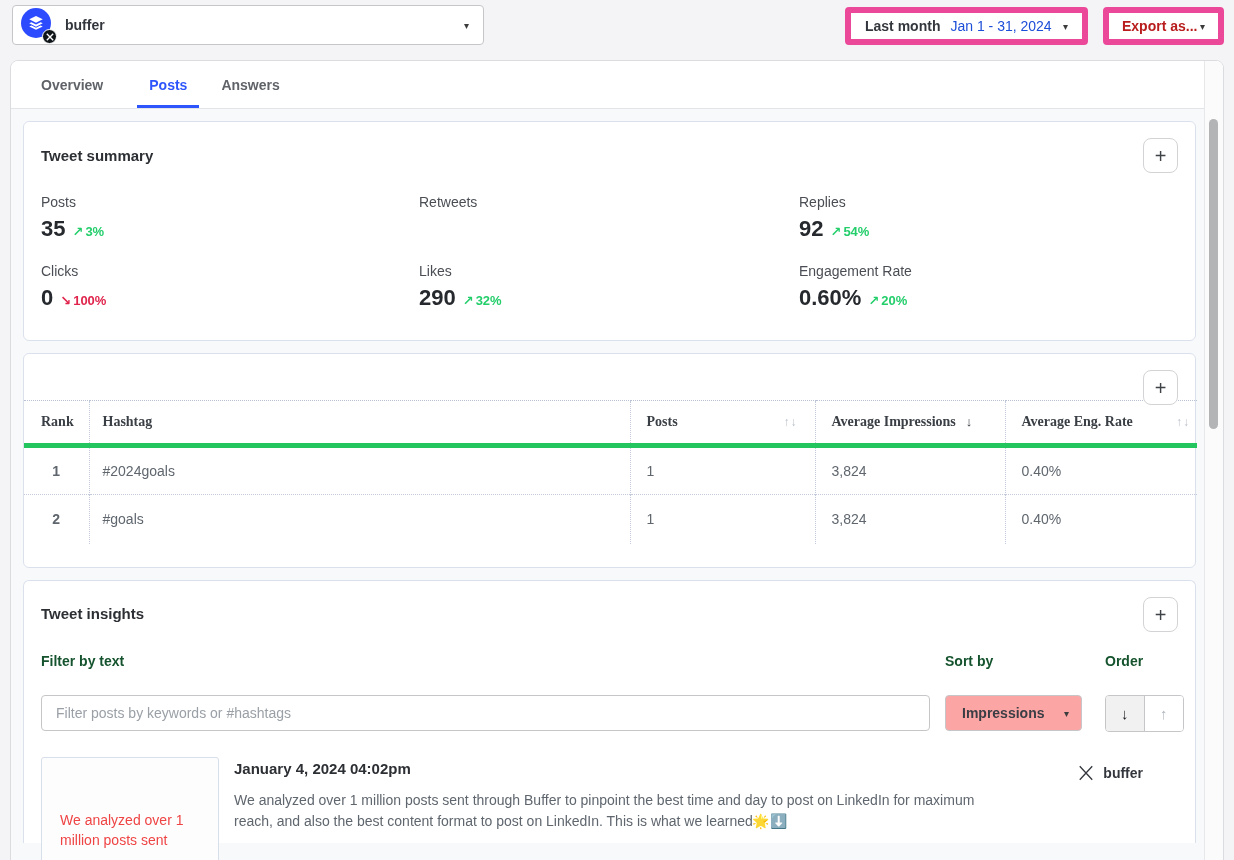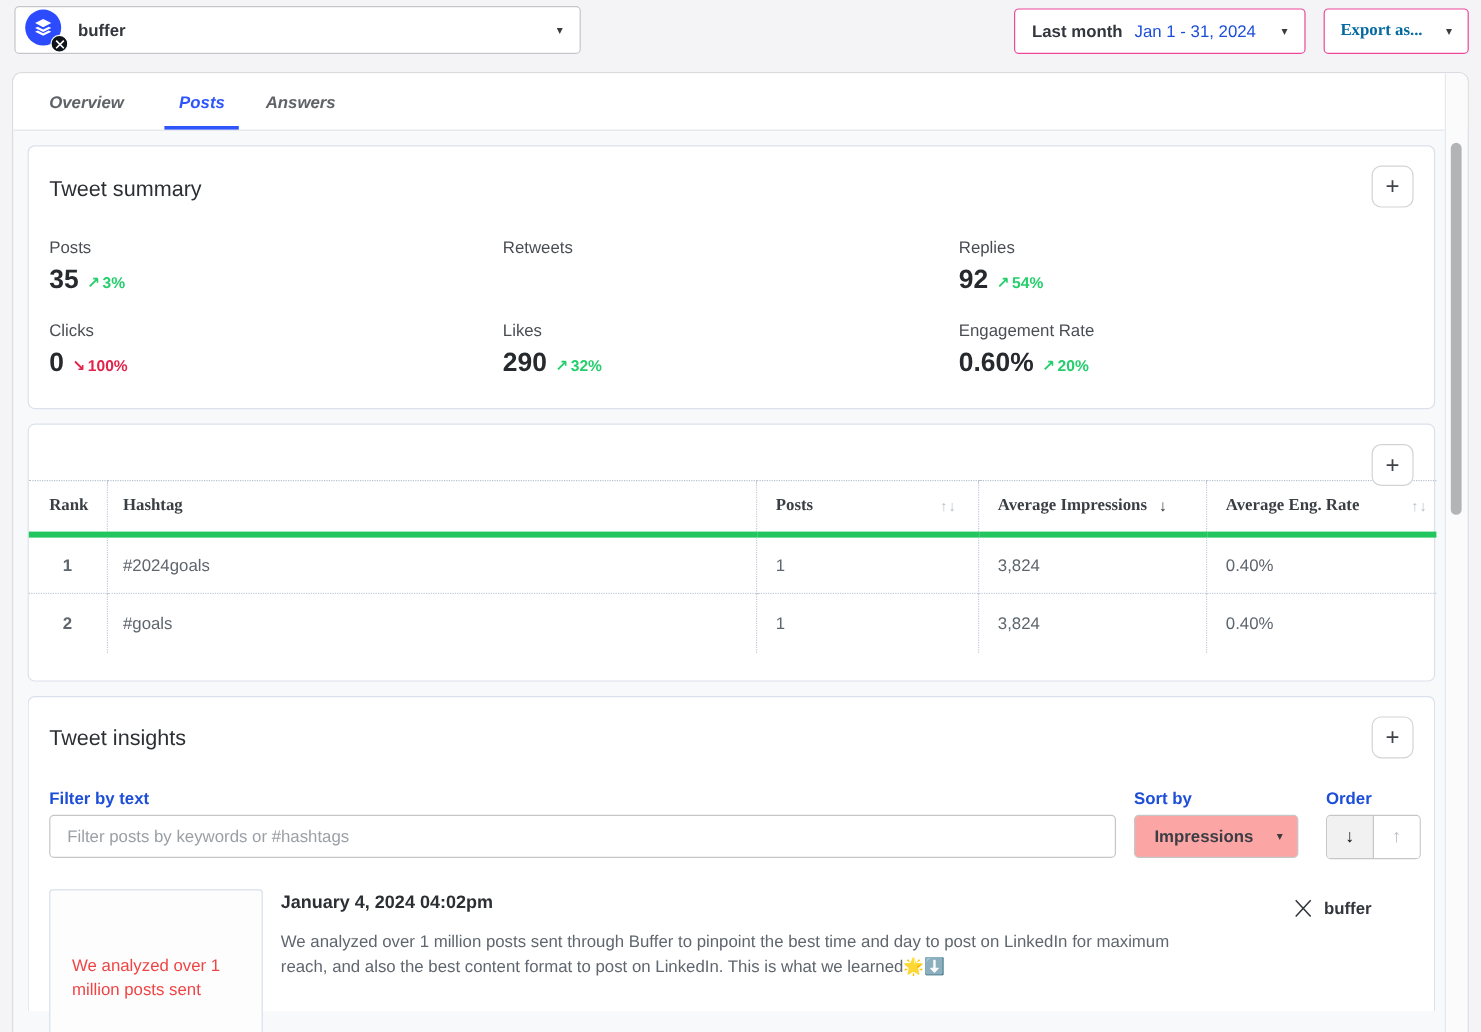--- a/index.html
+++ b/index.html
@@ -14,44 +14,44 @@
     display:flex; align-items:center; padding:0 14px 0 8px; cursor:pointer; }
   .avatar-wrap { position:relative; width:34px; height:34px; margin-right:10px; }
   .buffer-avatar { width:30px; height:30px; border-radius:50%; background:#2c4bff;
     display:flex; align-items:center; justify-content:center; }
   .x-badge { position:absolute; right:-2px; bottom:-2px; width:15px; height:15px;
     background:#0f1419; border:1.5px solid #fff; border-radius:50%;
     display:flex; align-items:center; justify-content:center; }
   .account-name { font-weight:700; color:#33373d; }
   .caret { font-size:10px; color:#3c3c3c; margin-left:auto; }
   .pill { position:absolute; top:7px; height:38px; background:#fff;
-    border:1px solid #ec4899; border-radius:4px; display:flex; align-items:center;
+    border:6px solid #ec4899; border-radius:4px; display:flex; align-items:center;
     cursor:pointer; }
   .date-pill { right:146px; width:243px; padding:0 14px; }
   .date-preset { font-weight:700; color:#33373d; margin-right:10px; }
   .date-range { color:#1d4ed8; }
   .date-pill .caret, .export-pill .caret { margin-left:auto; }
   .export-pill { right:10px; width:121px; padding:0 13px; }
-  .export-label { font-weight:700; color:#0369a1;font-family:Liberation Serif, serif; }
+  .export-label { font-weight:700; color:#b91c1c; }
 
   
   .panel { position:absolute; left:10px; top:60px; width:1214px; height:830px;
     background:#f8f9fb; border:1px solid #dadcdf; border-radius:8px 8px 0 0; overflow:hidden; }
   .tabsrow { height:48px; background:#fff; border-bottom:1px solid #e2e4e8;
-    display:flex; align-items:stretch; padding-left:30px;font-style:italic; }
+    display:flex; align-items:stretch; padding-left:30px; }
   .tab { display:flex; align-items:center; font-weight:700; color:#5f6368;
     cursor:pointer; border-bottom:3px solid transparent; padding-top:3px; }
   .tab.active { color:#2d55fb; border-bottom-color:#2d55fb; padding:3px 12px 0 12px; }
   .tab-overview { margin-right:34px; }
   .tab-answers { margin-left:22px; }
 
   .content { position:relative; padding:12px 12px 0 12px; }
   .card { background:#fff; border:1px solid #dbe1ec; border-radius:6px;
     width:1173px; margin-bottom:12px; position:relative; }
-  .card-title { font-size:18px; font-weight:400; color:#2c2f33; }
+  .card-title { font-size:15px; font-weight:700; color:#2c2f33; }
   .add-btn { position:absolute; top:16px; right:17px; width:35px; height:35px;
     background:#fff; border:1px solid #d3d3d6; border-radius:8px;
     font-size:20px; font-weight:400; color:#3f4247; line-height:1;
     display:flex; align-items:center; justify-content:center; cursor:pointer; }
 
   
   .summary-card { height:220px; padding:25px 17px 0 17px; }
   .metrics-grid { margin-top:30px; display:grid;
     grid-template-columns:378px 380px auto; row-gap:14px; }
   .metric { height:55px; }
@@ -79,21 +79,21 @@
   th.rank-h { padding-left:17px; text-align:left; }
   .th-flex { display:flex; align-items:center; padding-right:18px; }
   .sort-icons { margin-left:auto; display:flex; gap:1px; }
   .sort-arrow { font-size:12px; color:#b9bfc8; font-weight:700; }
   .sort-arrow.active { color:#33373d; font-size:13px; margin-left:10px; }
 
   
   .insights-card { height:263px; padding:24px 17px 0 17px; border-bottom:none;
     border-radius:6px 6px 0 0; margin-bottom:0; }
   .filters { position:relative; margin-top:31px; }
-  .field-label { font-weight:700; color:#1d4ed8; margin-bottom:6px; }
+  .field-label { font-weight:700; color:#14532d; margin-bottom:26px; }
   .filter-input { width:889px; height:36px; border:1px solid #c6c6c9; border-radius:4px;
     padding:0 14px; font-size:14px; color:#33373d; outline:none;
     font-family:"Liberation Sans","DejaVu Sans",sans-serif; }
   .filter-input::placeholder { color:#9aa0a6; }
   .sortby { position:absolute; left:904px; top:0; }
   .sort-select { width:137px; height:36px; border:1px solid #c6c6c9; border-radius:4px;
     background:#fca5a5; display:flex; align-items:center; padding:0 12px 0 16px;
     font-weight:700; color:#3a3e44; cursor:pointer; }
   .orderby { position:absolute; left:1064px; top:0; }
   .order-group { display:flex; border:1px solid #c6c6c9; border-radius:4px;

